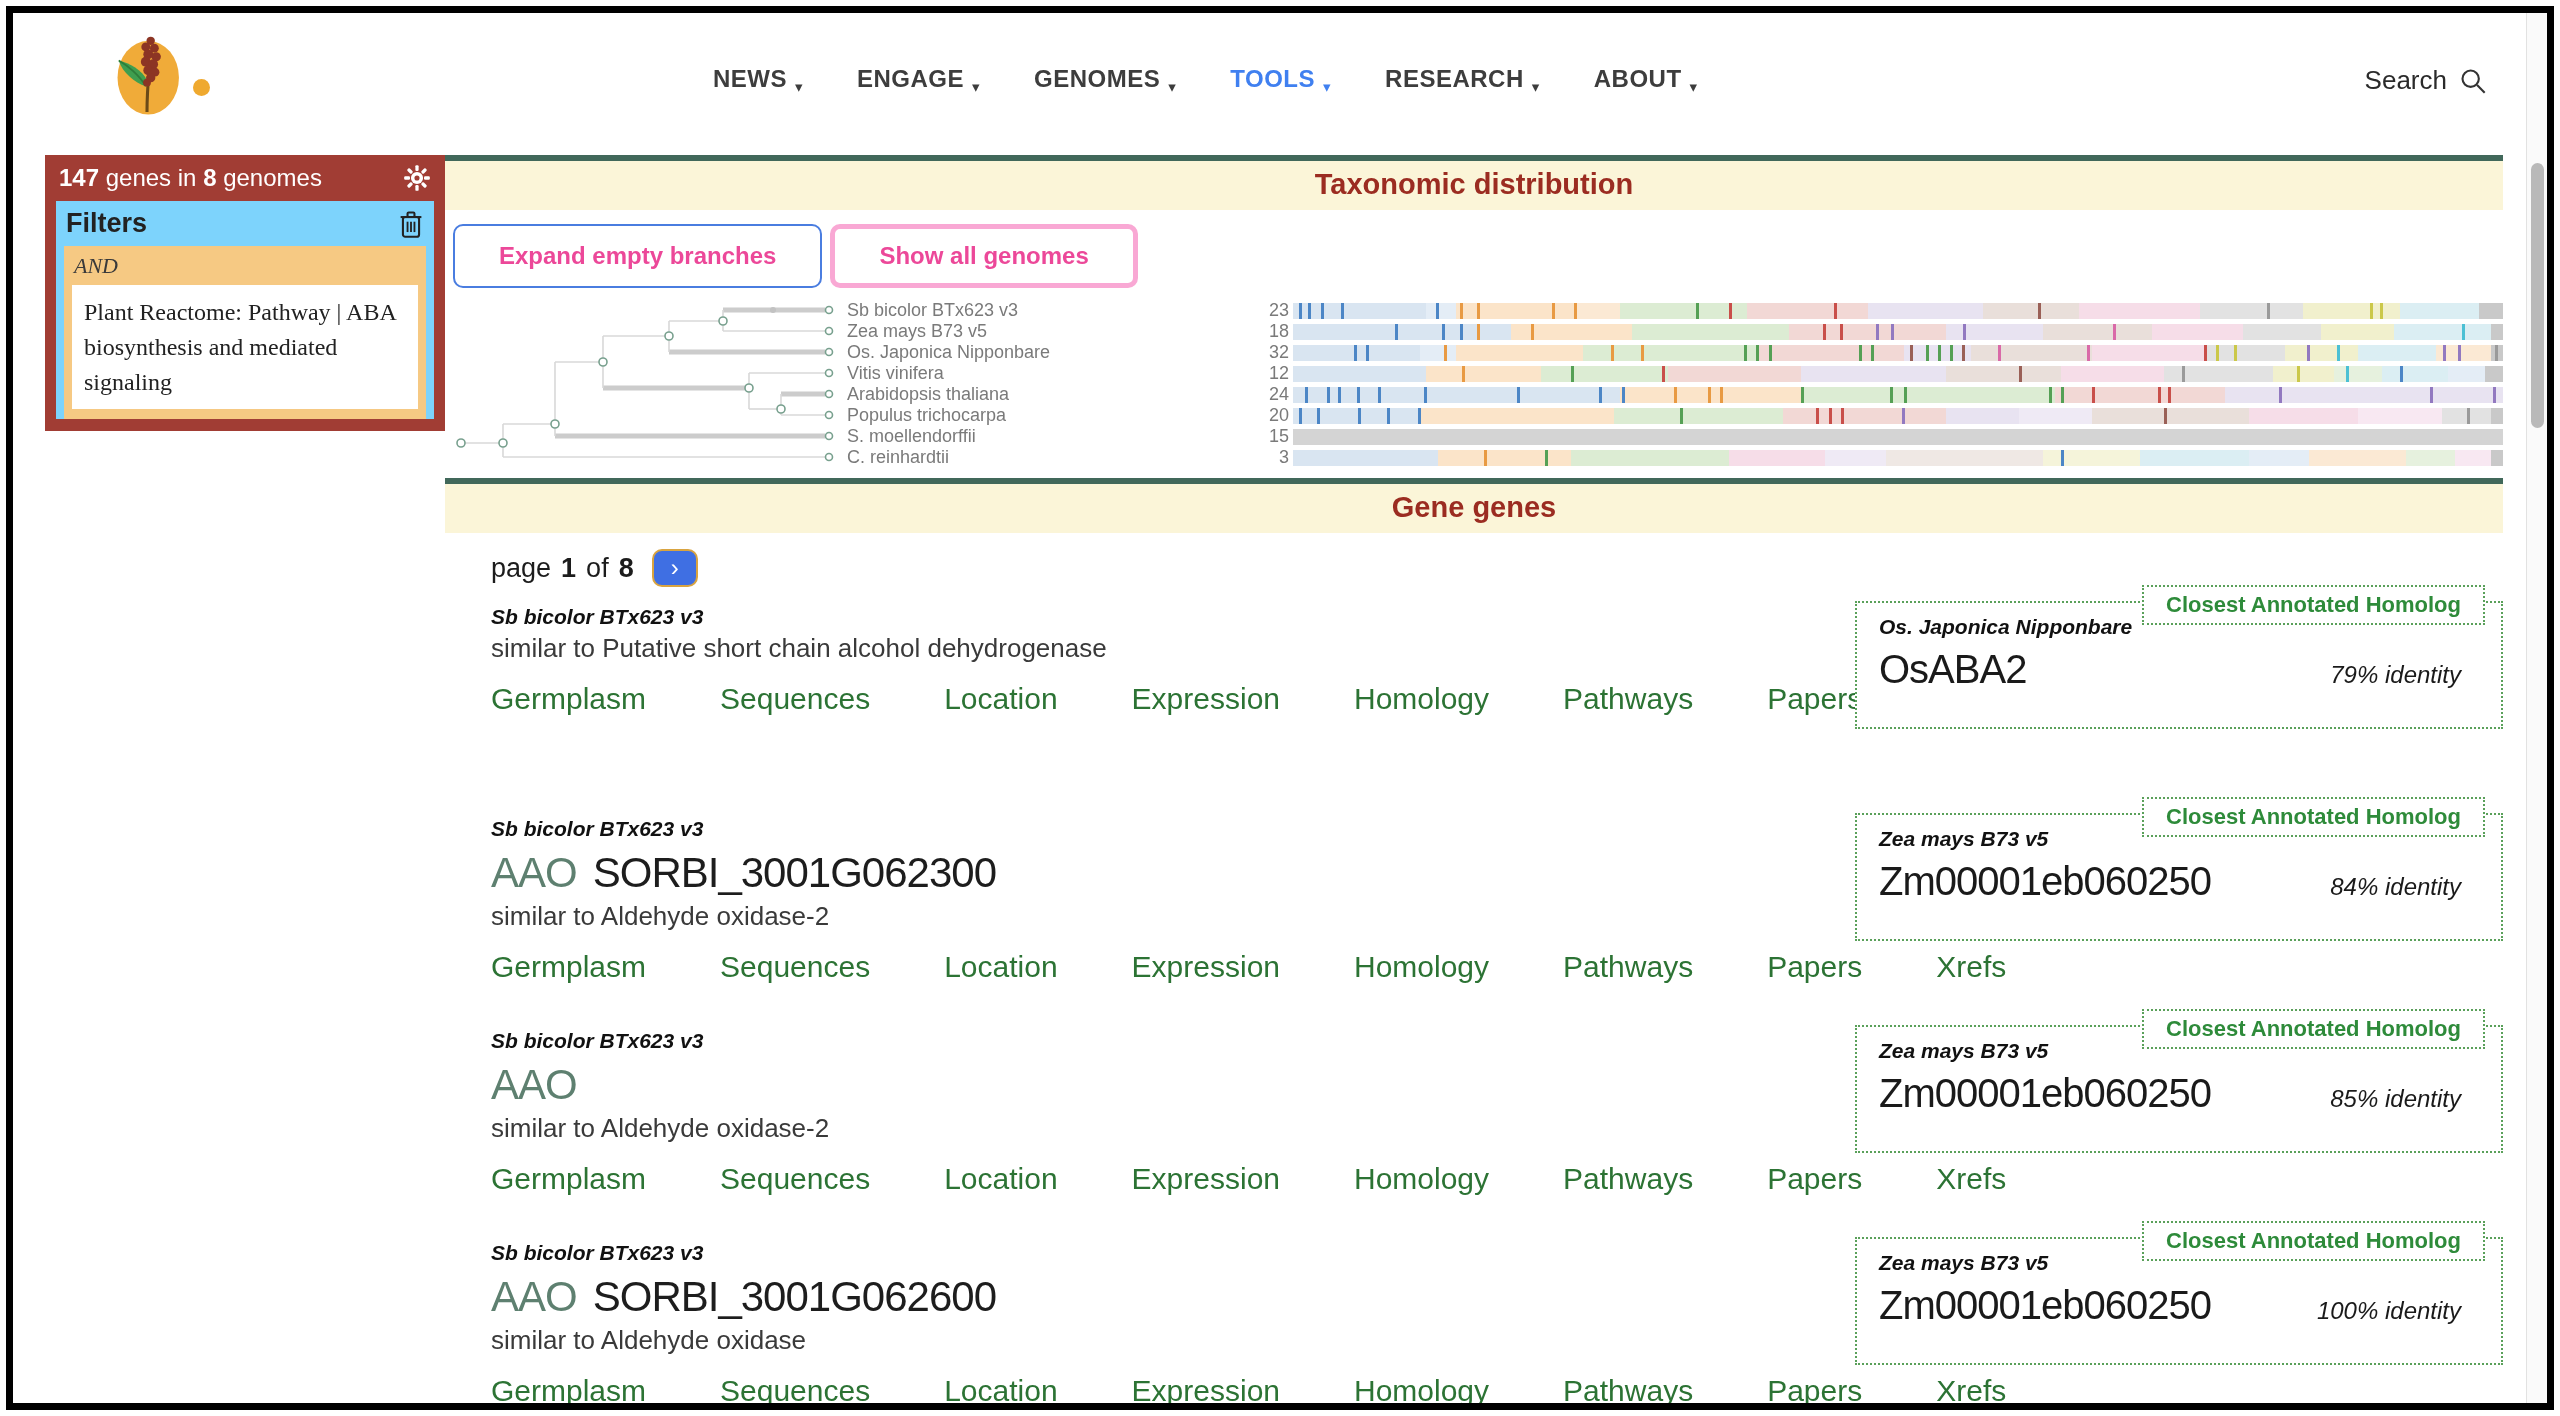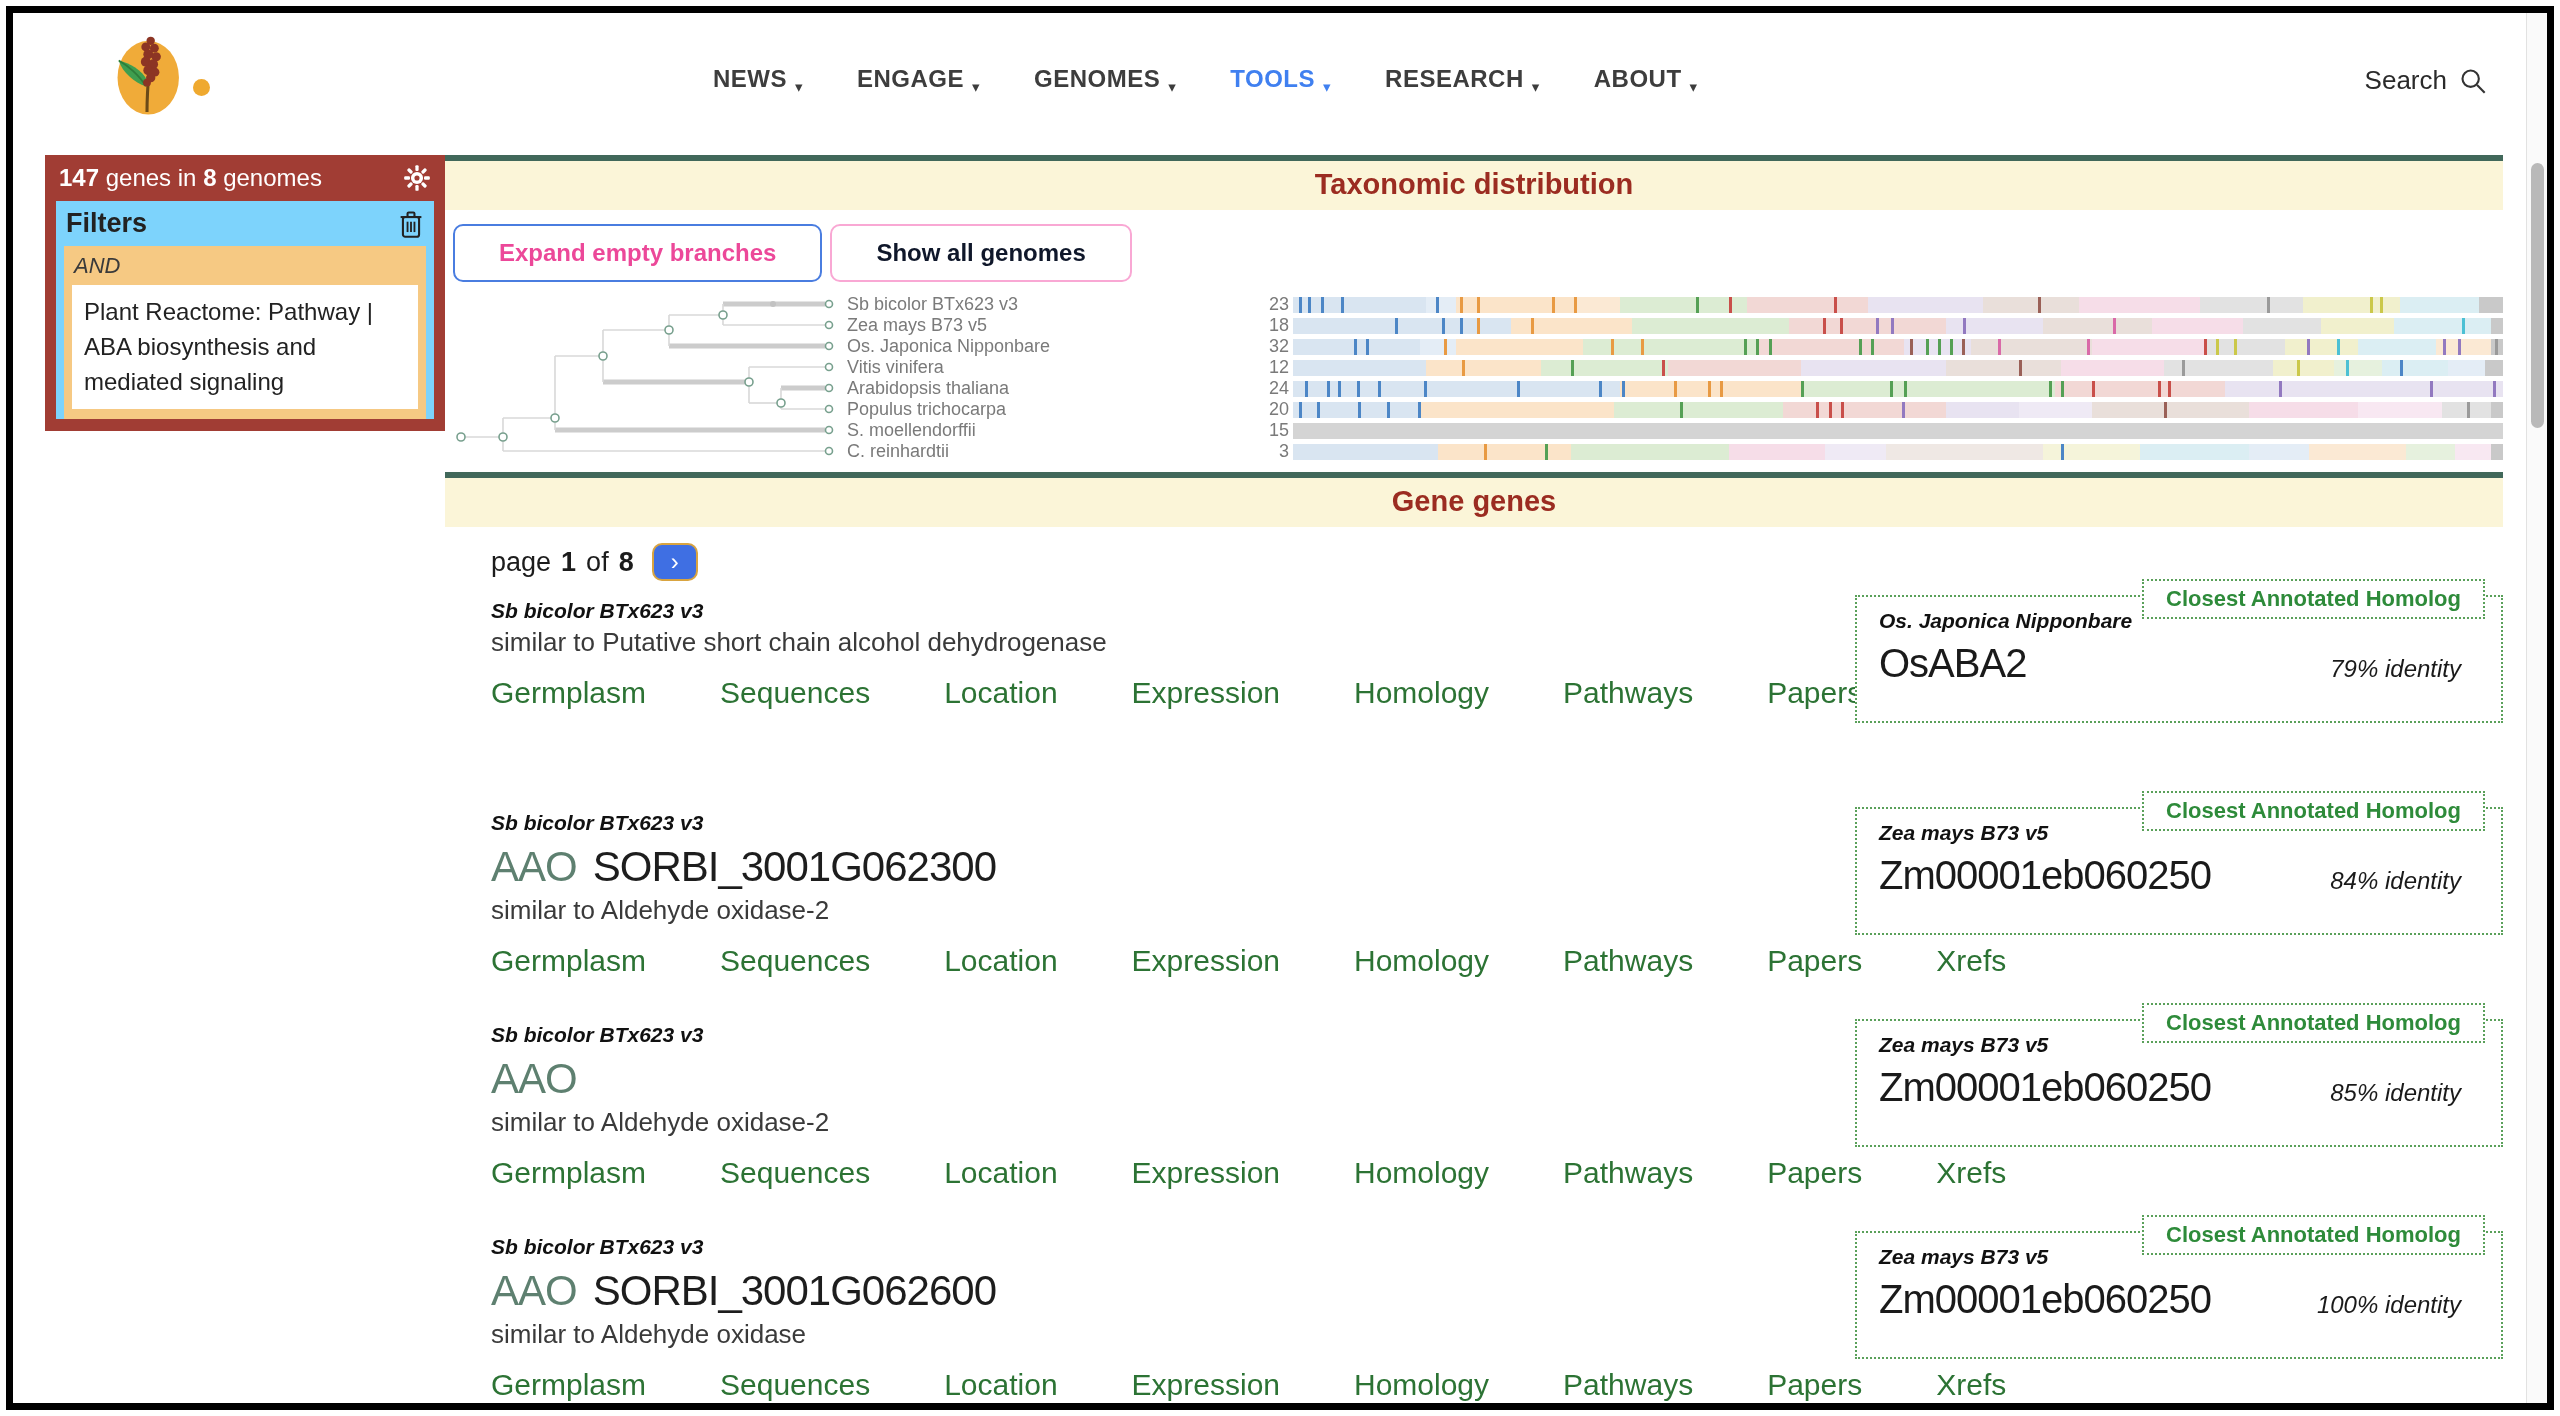--- a/index.html
+++ b/index.html
@@ -25,36 +25,36 @@
 
   
   .sidebar { position: absolute; left: 32px; top: 142px; width: 400px; background: #a13d34; }
   .sidebar-head { display: flex; align-items: center; justify-content: space-between;
     padding: 9px 14px; color: #fff; font-size: 24px; }
   .sidebar-head b { font-weight: 700; }
   .filters-panel { margin: 0 11px 12px 11px; background: #7dd3fc; }
   .filters-head { display: flex; align-items: center; justify-content: space-between;
     padding: 7px 10px; }
   .filters-title { font-size: 27px; font-weight: 700; color: #222; }
-  .and-box { margin: 0 8px 10px 8px; background: #f6c983; padding: 5px 8px 10px 8px; }
+  .and-box { margin: 0 8px 10px 8px; background: #f6c983; padding: 5px 8px 10px 8px; font-family: Liberation Serif, serif; }
   .and-label { font-size: 22px; font-style: italic; color: #3a3a3a; padding: 2px 2px 6px 2px; }
   .filter-card { background: #fff; padding: 10px 12px; font-size: 24px; color: #222;
     line-height: 1.45; cursor: pointer; }
 
   
   .main { position: absolute; left: 432px; top: 142px; width: 2058px; }
   .banner { border-top: 6px solid #41685a; background: #fbf5d8; text-align: center;
     padding: 7px 0 9px 0; }
   .banner-title { font-size: 29px; font-weight: 700; color: #9b2c21; }
 
   .btn-row { display: flex; gap: 8px; margin: 14px 0 0 8px; }
   .btn { background: #fff; border-radius: 10px; font-size: 24px; font-weight: 700;
     padding: 13px 44px; cursor: pointer; }
   .btn-expand { border: 2px solid #4a7de0; color: #ec4899; }
-  .btn-show { border: 2px solid #f9a8d4; color: #0f172a; }
+  .btn-show { border: 5px solid #f9a8d4; color: #ec4899; }
 
   
   .taxo { position: relative; margin-top: 12px; height: 178px; }
   .tree-svg { position: absolute; left: 6px; top: 0; }
   .taxo-rows { margin-left: 402px; }
   .taxo-row { display: flex; align-items: center; height: 21px; }
   .taxo-label { width: 406px; font-size: 18px; color: #7a7a7a; white-space: nowrap;
     overflow: hidden; }
   .taxo-count { width: 40px; font-size: 18px; color: #7a7a7a; text-align: right;
     padding-right: 4px; }

